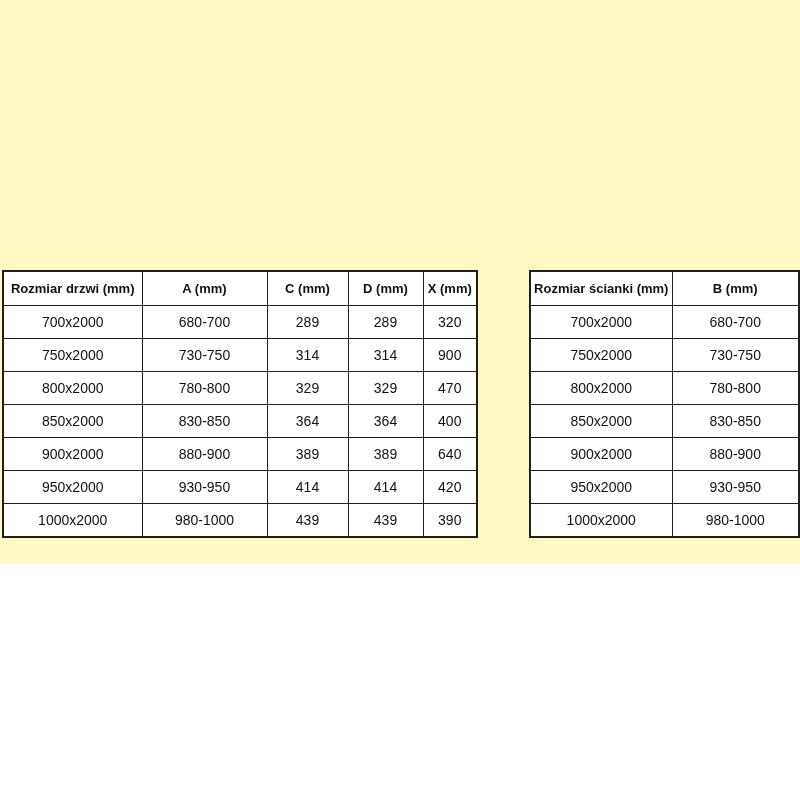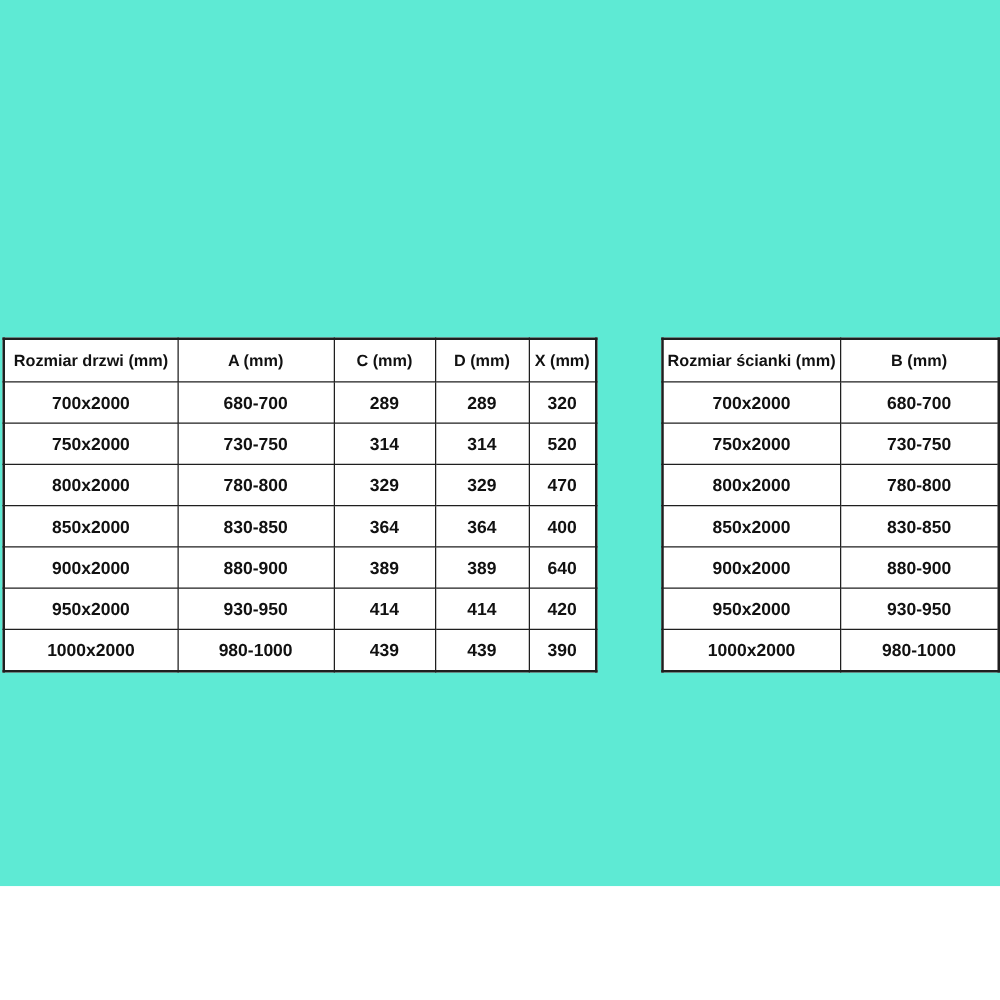--- a/index.html
+++ b/index.html
@@ -3,22 +3,22 @@
 <meta charset="utf-8">
 <style>
   html, body {
     margin: 0;
     padding: 0;
     background: #ffffff;
   }
   .page {
     position: relative;
     width: 800px;
-    height: 709px;
-    background: #5eead4;
+    height: 564px;
+    background: #fef9c3;
     font-family: "Liberation Sans", "DejaVu Sans", sans-serif;
     color: #1a1a1a;
   }
   table.spec {
     position: absolute;
     top: 270px;
     border-collapse: collapse;
     table-layout: fixed;
     background: #ffffff;
     border: 2px solid #1f1f1f;
@@ -33,21 +33,21 @@
     white-space: nowrap;
   }
   table.spec th {
     font-size: 13px;
     font-weight: bold;
     height: 33px;
     color: #111111;
   }
   table.spec td {
     font-size: 14px;
-    font-weight: bold;
+    font-weight: normal;
     height: 32px;
     color: #111111;
   }
   #door-table { left: 2px; }
   #wall-table { left: 529px; }
 </style>
 </head>
 <body>
 
 <div class="page">
@@ -75,21 +75,21 @@
         <td>680-700</td>
         <td>289</td>
         <td>289</td>
         <td>320</td>
       </tr>
       <tr>
         <td>750x2000</td>
         <td>730-750</td>
         <td>314</td>
         <td>314</td>
-        <td>520</td>
+        <td>900</td>
       </tr>
       <tr>
         <td>800x2000</td>
         <td>780-800</td>
         <td>329</td>
         <td>329</td>
         <td>470</td>
       </tr>
       <tr>
         <td>850x2000</td>

